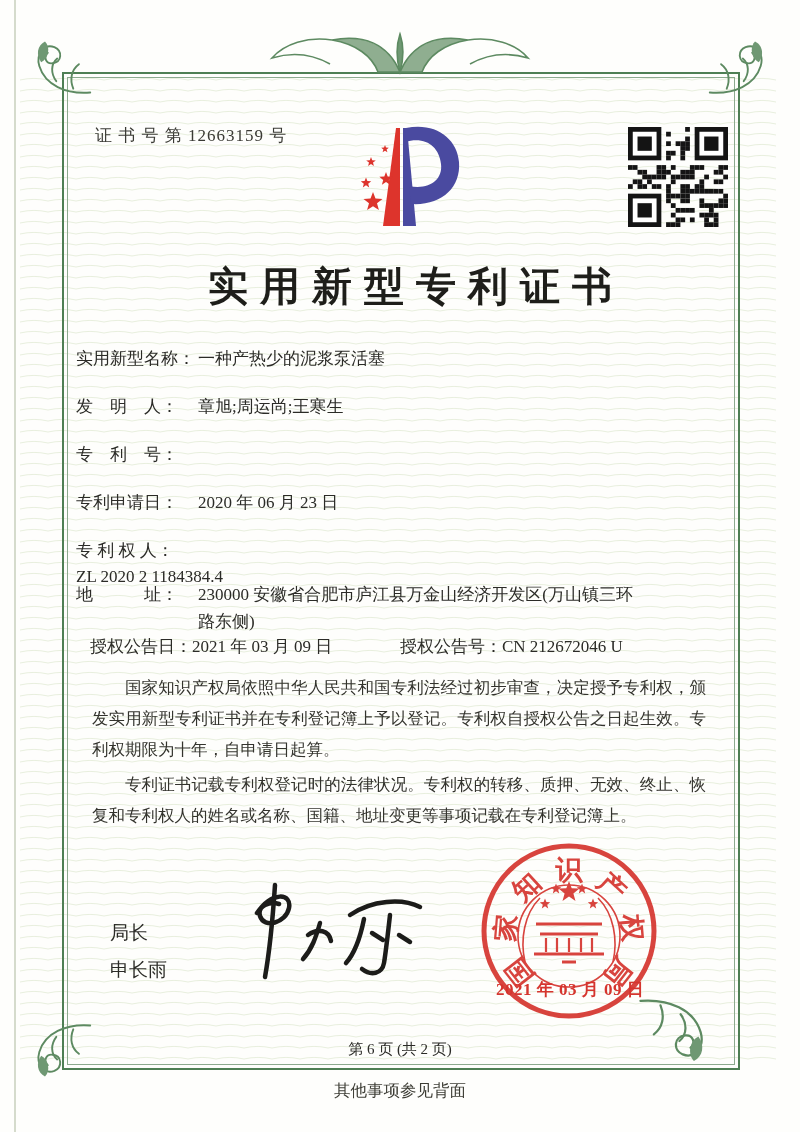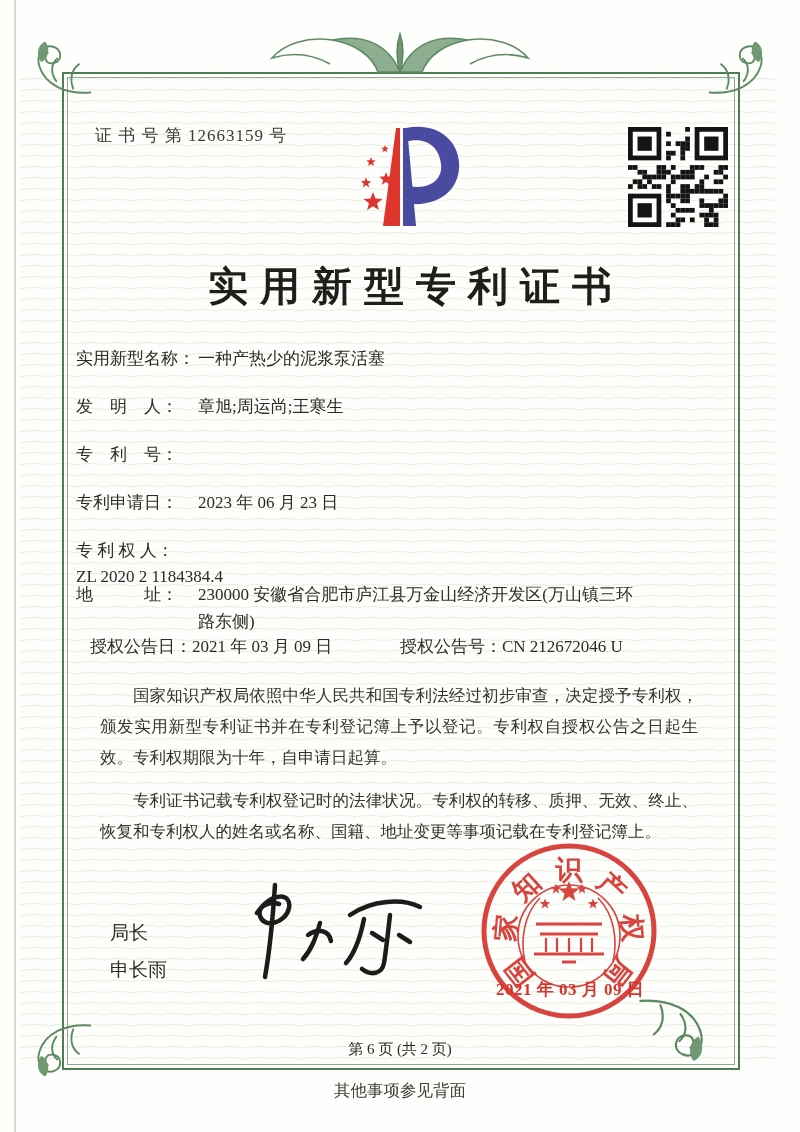--- a/index.html
+++ b/index.html
@@ -21,21 +21,21 @@
     position:absolute;left:0;top:243px;width:100%;margin:16px;text-align:center;
     font-size:40px;font-weight:700;letter-spacing:12px;color:#1e1e1a;z-index:3;
   }
   .field{position:absolute;left:76px;width:560px;display:flex;font-size:17px;line-height:27px;z-index:3;}
   .flabel{flex:0 0 122px;white-space:pre;}
   .fvalue{flex:1;}
   .grant-left{position:absolute;left:90px;top:635px;font-size:17px;z-index:3;white-space:pre;}
   .grant-right{position:absolute;left:400px;top:635px;font-size:17px;z-index:3;white-space:pre;}
   .body-paras{position:absolute;left:88px;top:668px;width:622px;z-index:3;}
   .body-paras p{
-    margin:12px;text-indent:2em;text-align:justify;
+    margin:4px;text-indent:2em;text-align:justify;
     font-size:16.5px;line-height:31px;color:#33332d;
   }
   .signer{position:absolute;left:110px;top:914px;font-size:19px;line-height:37px;z-index:3;}
   .signature{position:absolute;left:212px;top:873px;width:230px;height:118px;z-index:3;}
   .seal{position:absolute;left:478px;top:840px;width:182px;height:182px;z-index:4;opacity:0.92;}
   .seal-char{font-size:27px;font-weight:700;fill:#d5352e;text-anchor:middle;font-family:"Liberation Serif",serif;}
   .seal-date{
     position:absolute;left:472px;top:978px;width:196px;text-align:center;
     font-size:17px;font-weight:700;color:#d5352e;z-index:5;letter-spacing:0.5px;
   }
@@ -331,21 +331,21 @@
   <div class="field" style="top:393px;">
     <span class="flabel">发　明　人：</span>
     <span class="fvalue">章旭;周运尚;王寒生</span>
   </div>
   <div class="field" style="top:441px;flex-direction:column;">
     <span class="flabel">专　利　号：</span>
     <span class="fvalue">ZL 2020 2 1184384.4</span>
   </div>
   <div class="field" style="top:489px;">
     <span class="flabel">专利申请日：</span>
-    <span class="fvalue">2023 年 06 月 23 日</span>
+    <span class="fvalue">2020 年 06 月 23 日</span>
   </div>
   <div class="field" style="top:537px;">
     <span class="flabel">专 利 权 人：</span>
   </div>
   <div class="field" style="top:581px;">
     <span class="flabel">地　　　址：</span>
     <span class="fvalue">230000 安徽省合肥市庐江县万金山经济开发区(万山镇三环路东侧)</span>
   </div>
 
   <div class="grant-left"><span>授权公告日：</span><span>2021 年 03 月 09 日</span></div>

